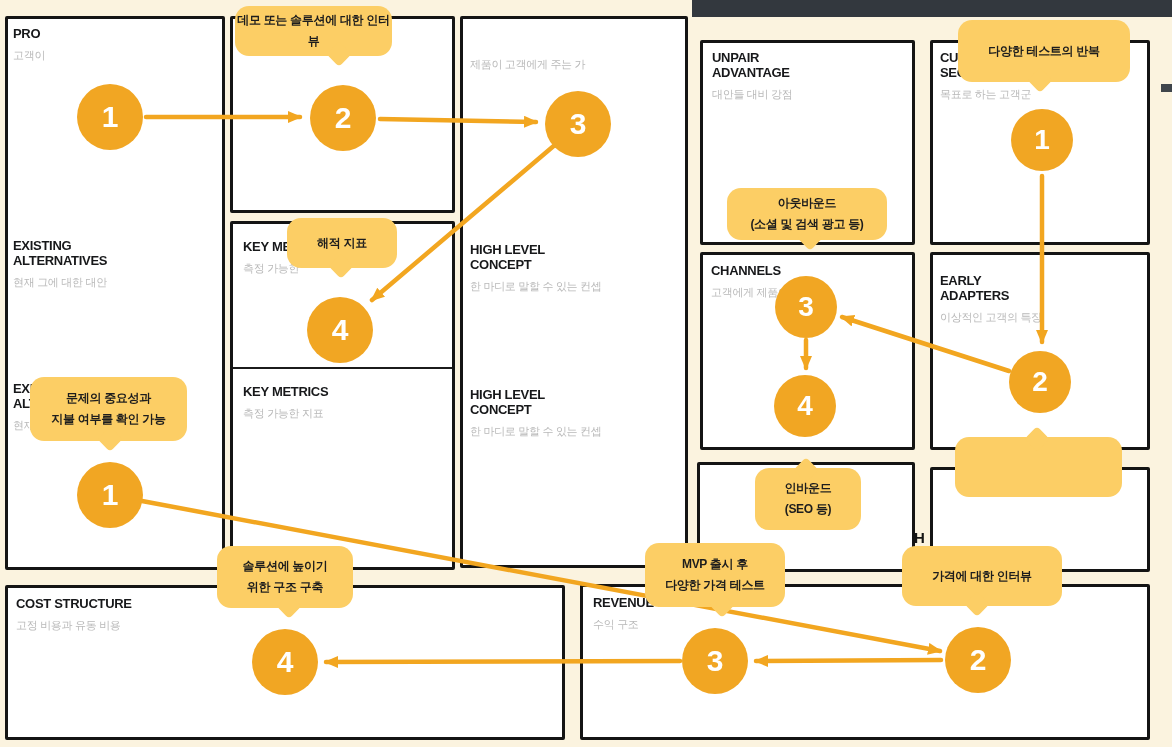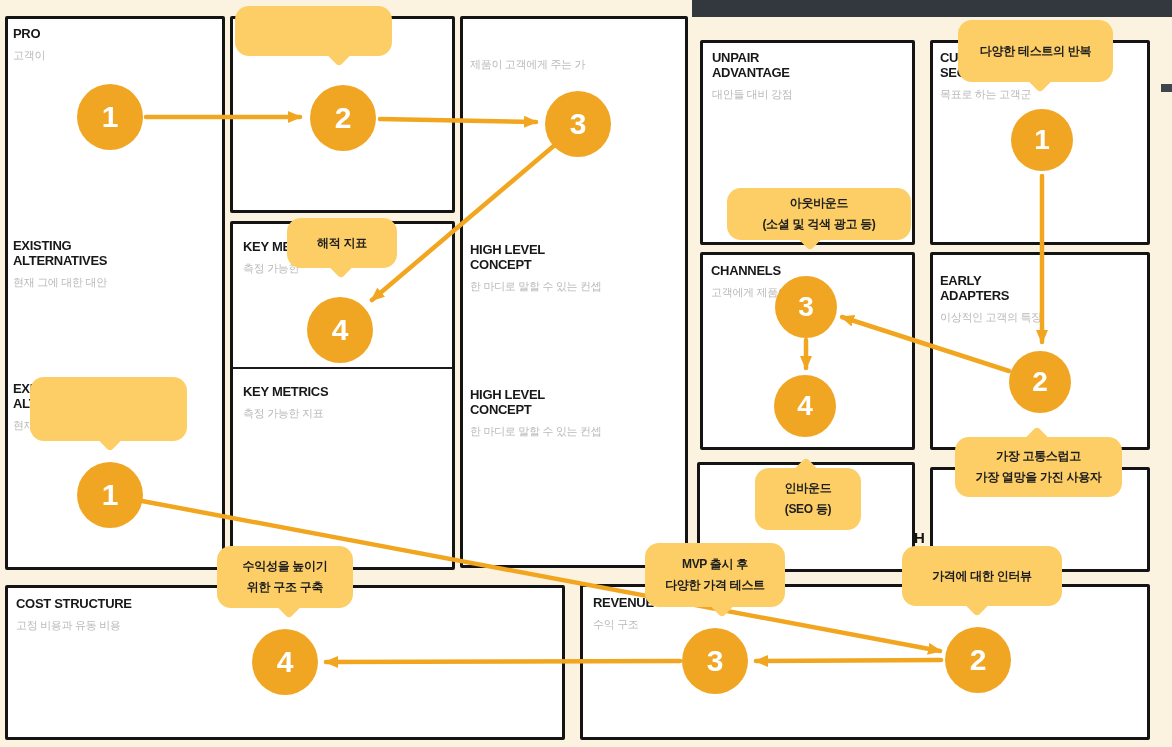--- a/index.html
+++ b/index.html
@@ -156,56 +156,57 @@
   <div class="step" style="left:945px;top:627px">2</div>
   <div class="step" style="left:682px;top:628px">3</div>
   <div class="step" style="left:252px;top:629px">4</div>
 
   <div class="step sm" style="left:1011px;top:109px">1</div>
   <div class="step sm" style="left:1009px;top:351px">2</div>
   <div class="step sm" style="left:775px;top:276px">3</div>
   <div class="step sm" style="left:774px;top:375px">4</div>
 
   <div class="callout" style="left:235px;top:6px;width:157px;height:50px">
+    <span>데모 또는 솔루션에 대한 인터뷰</span>
     <div class="tail down" style="left:95px"></div>
   </div>
   <div class="callout" style="left:287px;top:218px;width:110px;height:50px">
     <span>해적 지표</span>
     <div class="tail down" style="left:45px"></div>
   </div>
   <div class="callout" style="left:30px;top:377px;width:157px;height:64px">
+    <span>문제의 중요성과
+지불 여부를 확인 가능</span>
     <div class="tail down" style="left:71px"></div>
   </div>
   <div class="callout" style="left:217px;top:546px;width:136px;height:62px">
-    <span>수익성을 높이기
+    <span>솔루션에 높이기
 위한 구조 구축</span>
     <div class="tail down" style="left:63px"></div>
   </div>
   <div class="callout" style="left:645px;top:543px;width:140px;height:64px">
     <span>MVP 출시 후
 다양한 가격 테스트</span>
     <div class="tail down" style="left:68px"></div>
   </div>
   <div class="callout" style="left:902px;top:546px;width:160px;height:60px">
     <span>가격에 대한 인터뷰</span>
     <div class="tail down" style="left:66px"></div>
   </div>
-  <div class="callout" style="left:958px;top:20px;width:155px;height:62px">
+  <div class="callout" style="left:958px;top:20px;width:172px;height:62px">
     <span>다양한 테스트의 반복</span>
     <div class="tail down" style="left:73px"></div>
   </div>
-  <div class="callout" style="left:727px;top:188px;width:184px;height:52px">
+  <div class="callout" style="left:727px;top:188px;width:160px;height:52px">
     <span>아웃바운드
 (소셜 및 검색 광고 등)</span>
     <div class="tail down" style="left:74px"></div>
   </div>
   <div class="callout" style="left:755px;top:468px;width:106px;height:62px">
     <span>인바운드
 (SEO 등)</span>
     <div class="tail up" style="left:42px"></div>
   </div>
   <div class="callout" style="left:955px;top:437px;width:167px;height:60px">
-    <span>가장 고통스럽고
-가장 열망을 가진 사용자</span>
     <div class="tail up" style="left:73px"></div>
   </div>
 
 </div>
 
 </body></html>

